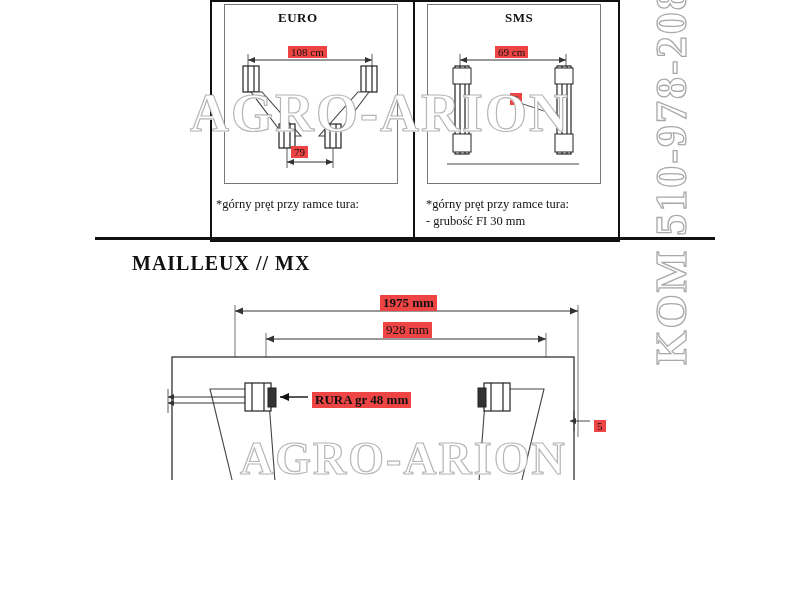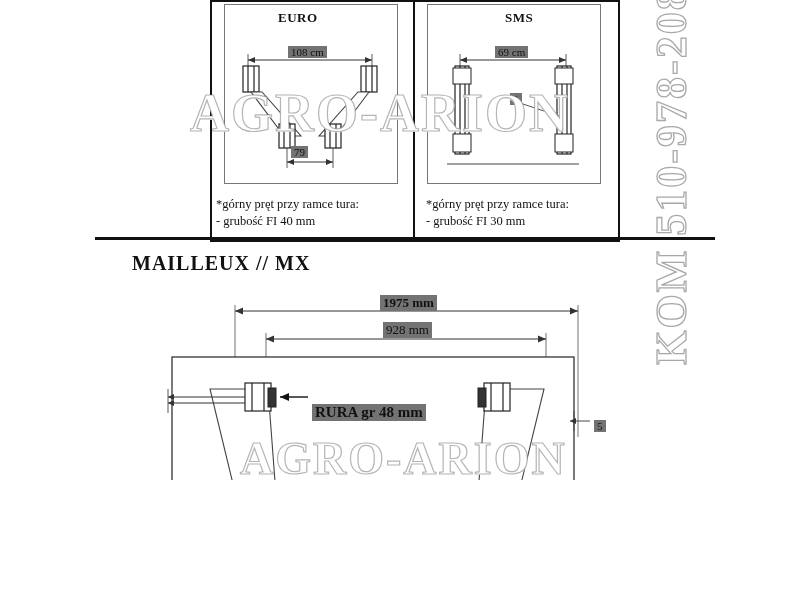--- a/index.html
+++ b/index.html
@@ -48,21 +48,21 @@
     line-height: 1.35;
     font-family: "Liberation Serif", serif;
   }
 
   
   .dim-text {
     position: absolute;
     font-size: 11px;
     color: #111;
     font-family: "Liberation Serif", serif;
-    background: #737373;
+    background: #ef4444;
     padding: 0 3px;
   }
 
   
   #main-title {
     position: absolute;
     font-family: "Liberation Serif", serif;
     font-weight: bold;
     font-size: 20px;
     letter-spacing: 1px;
@@ -145,21 +145,20 @@
     <path d="M109,138 l-7,-3 l0,6 z" fill="#333"></path>
     <line x1="63" y1="124" x2="63" y2="144" stroke="#333" stroke-width="0.8"></line>
     <line x1="109" y1="124" x2="109" y2="144" stroke="#333" stroke-width="0.8"></line>
   </svg>
 
   <div class="dim-text" style="left:288px; top:46px;">108 cm</div>
   <div class="dim-text" style="left:291px; top:146px;">79</div>
 
   <div class="note" style="left:216px; top:196px; width:190px;">
     <div>*górny pręt przy ramce tura:</div>
-    <div>- grubość FI 40 mm</div>
   </div>
 
   <div class="panel" style="left:413px; top:0px; width:203px; height:238px;">
   </div>
 
   <div class="panel-inner" style="left:427px; top:4px; width:172px; height:178px;"></div>
 
   <div class="panel-title" style="left:484px; top:10px;margin-left:21px;">SMS</div>
 
   <svg style="position:absolute; left:427px; top:24px;" width="172" height="160" viewBox="0 0 172 160">
@@ -255,20 +254,20 @@
     <line x1="114" y1="284" x2="344" y2="284" stroke="#333" stroke-width="1"></line>
     <path d="M114,284 l8,-3.5 l0,7 z" fill="#333"></path>
     <path d="M344,284 l-8,-3.5 l0,7 z" fill="#333"></path>
     <line x1="114" y1="246" x2="114" y2="292" stroke="#333" stroke-width="0.7"></line>
     <line x1="344" y1="246" x2="344" y2="292" stroke="#333" stroke-width="0.7"></line>
   </svg>
 
   <div class="dim-text" style="left:380px; top:295px; font-size:13px; font-weight:bold;">1975 mm</div>
   <div class="dim-text" style="left:383px; top:322px; font-size:13px; font-weight:normal;">928 mm</div>
   <div class="dim-text" style="left:356px; top:566px; font-size:13px; font-weight:bold;">810 mm</div>
-  <div class="dim-text" style="left:312px; top:404px; font-size:15px; font-weight:bold;">RURA gr 48 mm</div>
+  <div class="dim-text" style="left:312px; top:392px; font-size:13px; font-weight:bold;">RURA gr 48 mm</div>
   <div class="dim-text" style="left:594px; top:420px; font-size:11px;">5</div>
 
   <div class="wm" id="wm-top">AGRO-ARION</div>
   <div class="wm" id="wm-bottom">AGRO-ARION</div>
   <div class="wm" id="wm-phone">KOM 510-978-208</div>
 
 </div>
 
 </body></html>

